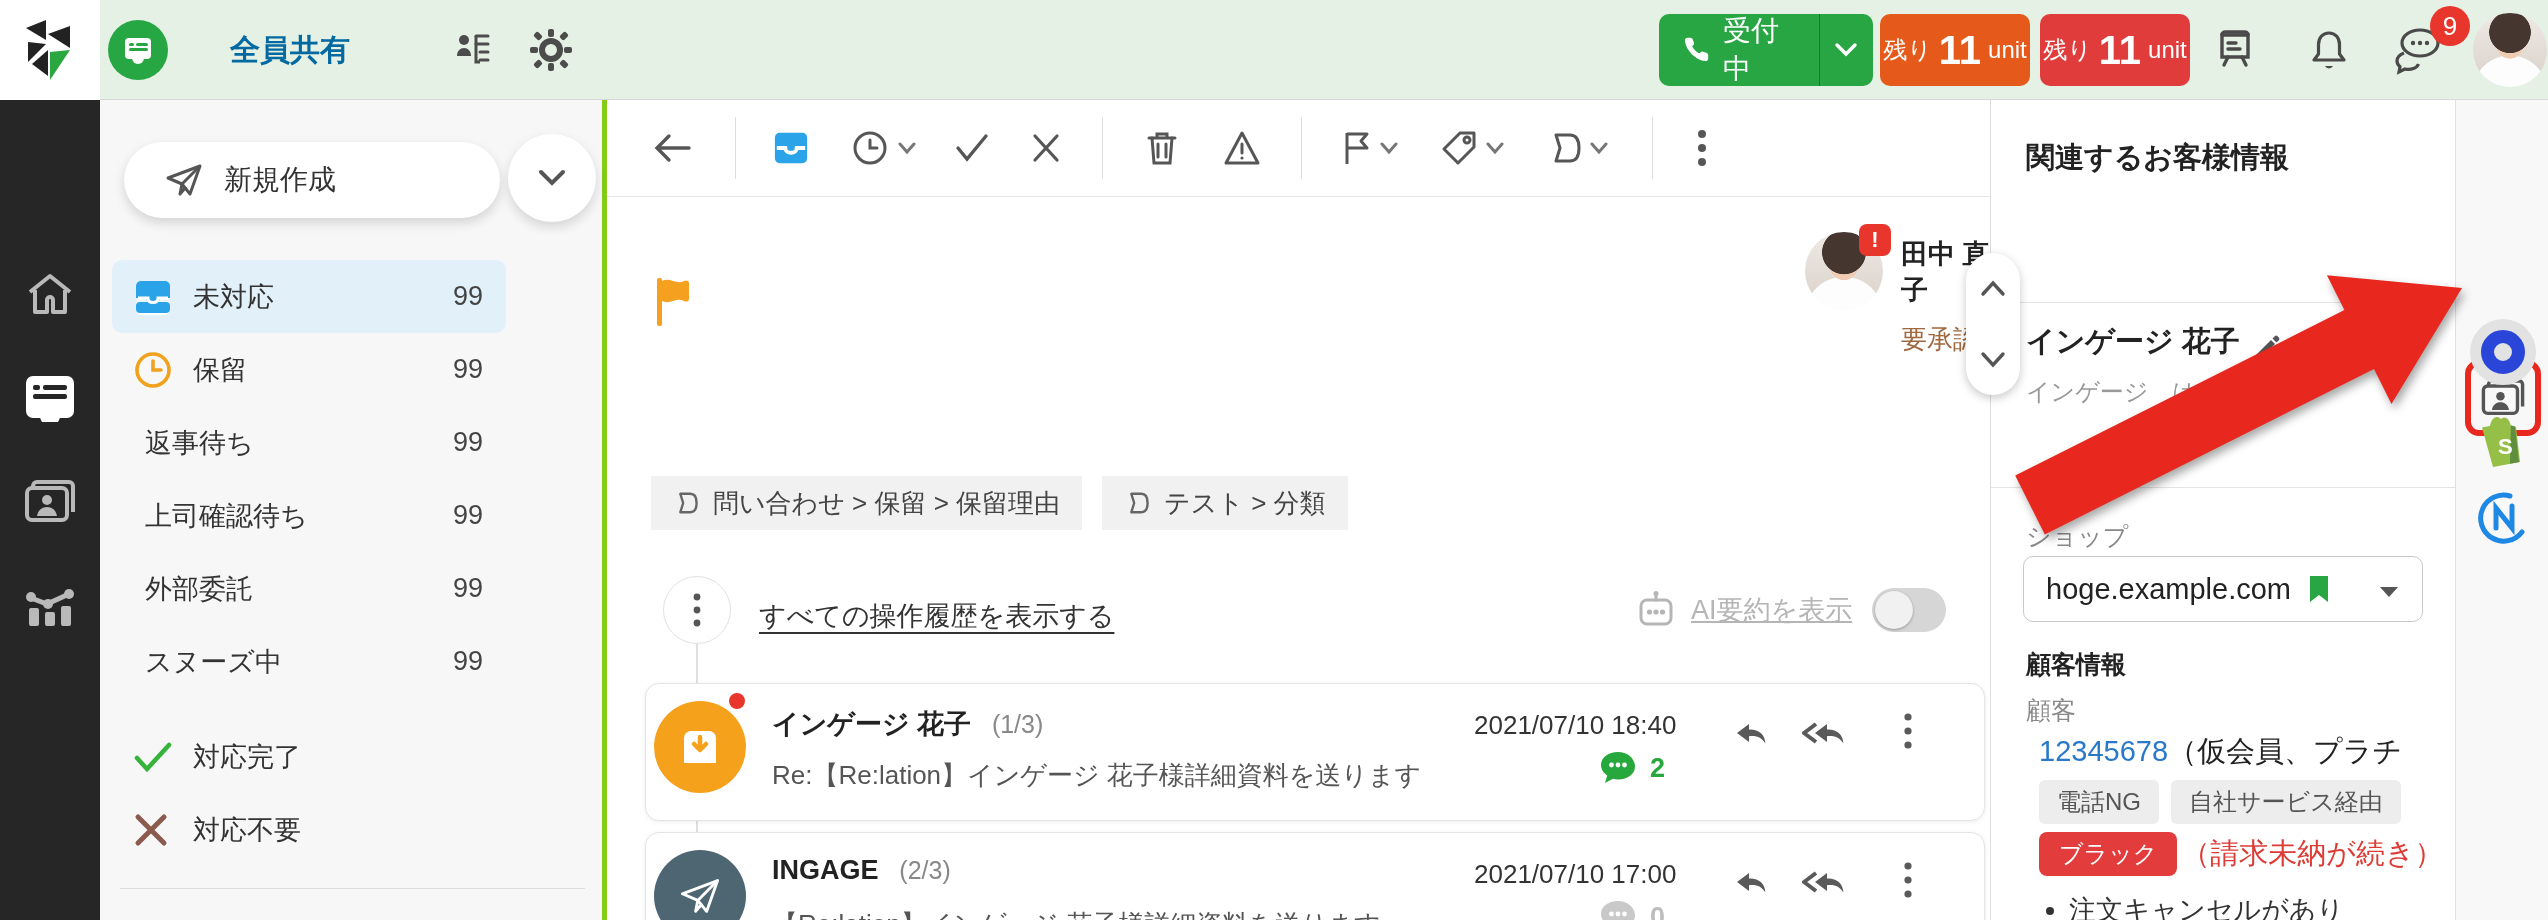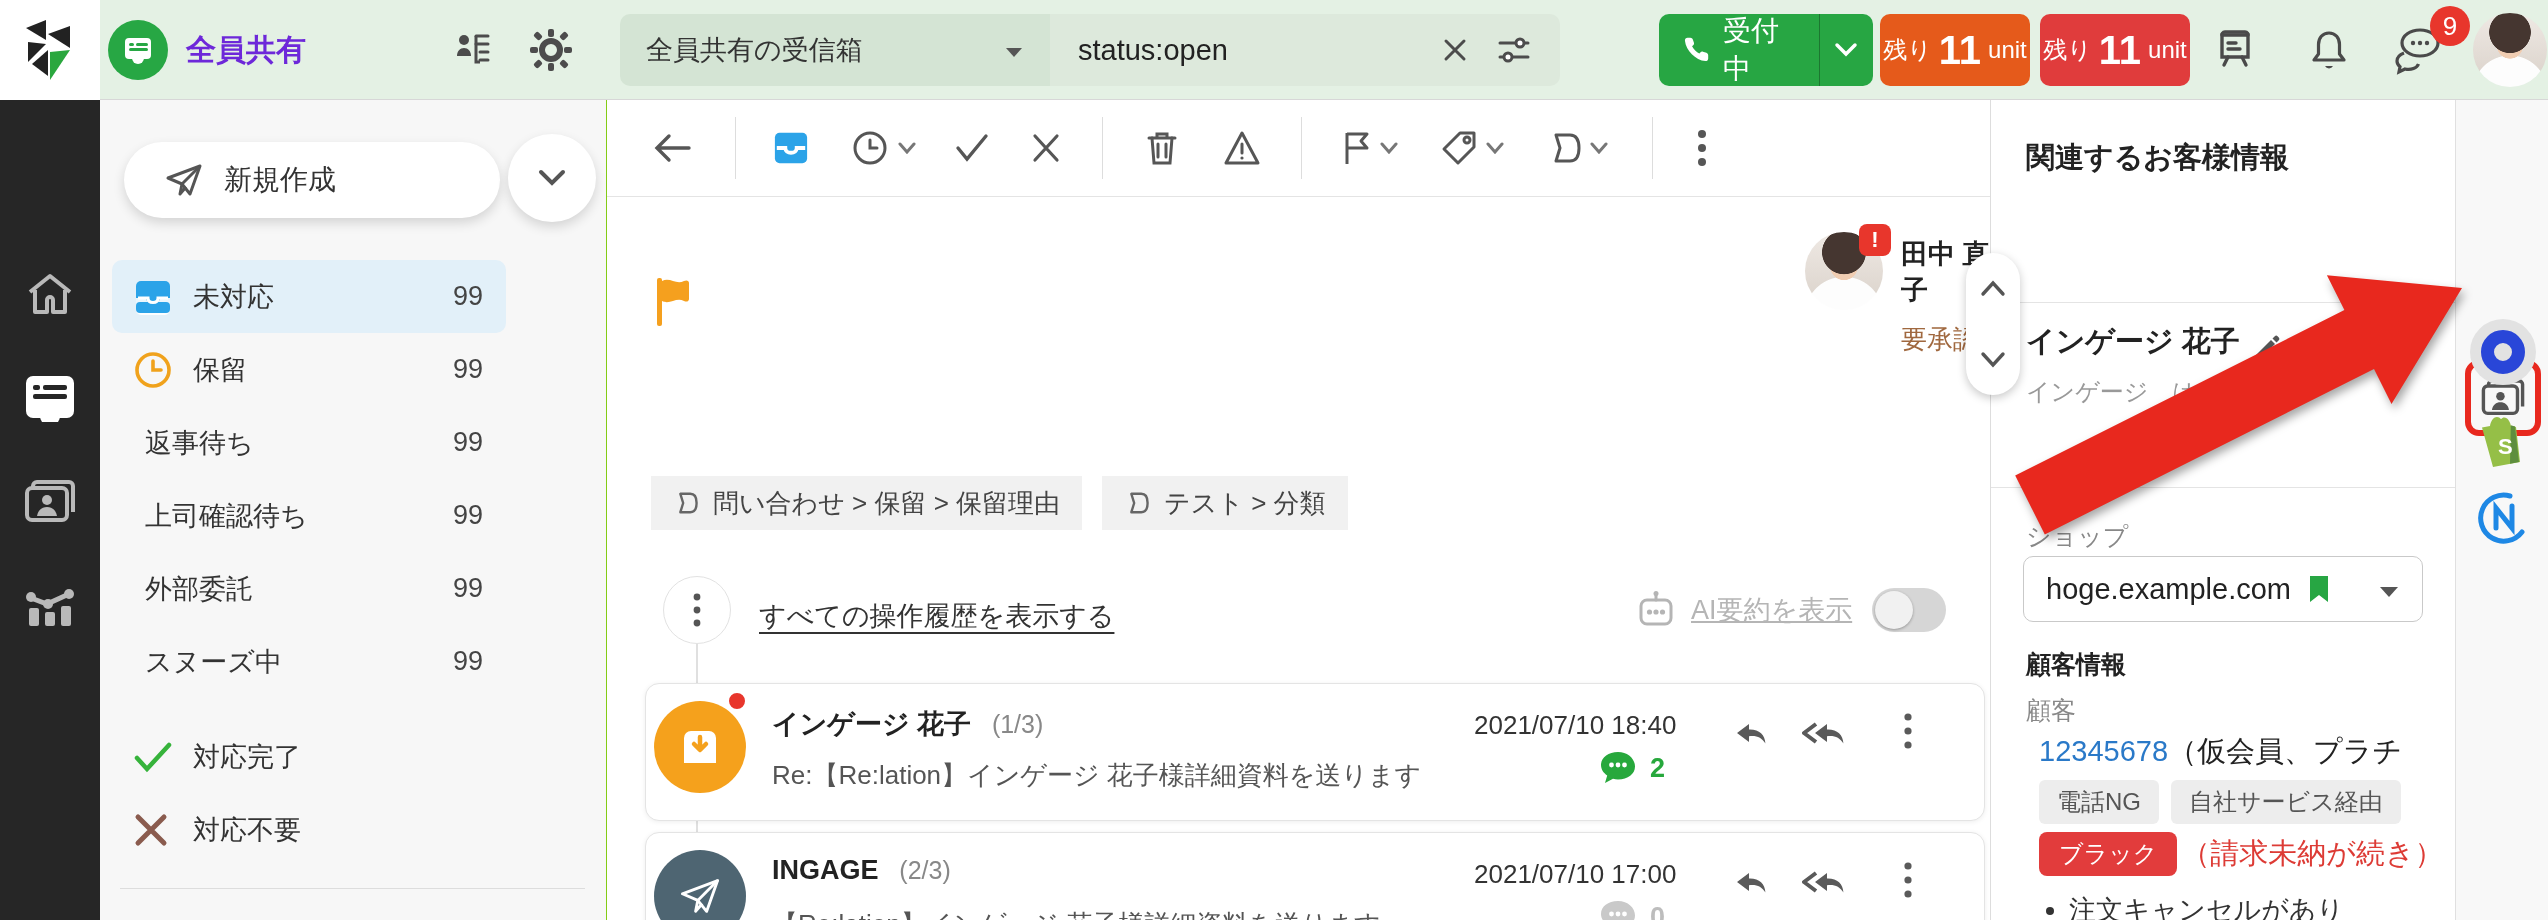--- a/index.html
+++ b/index.html
@@ -5,21 +5,21 @@
   * { margin:0; padding:0; box-sizing:border-box; }
   html,body { width:2548px; height:920px; overflow:hidden; }
   body { font-family:"Liberation Sans","DejaVu Sans",sans-serif; background:#fff; color:#222; }
   .app { position:relative; width:2548px; height:920px; overflow:hidden; background:#fff; }
 
   
   .topbar { position:absolute; left:0; top:0; width:2548px; height:100px; background:#e4f1e4; border-bottom:1px solid #d7d7d7; }
   .logo-box { position:absolute; left:0; top:0; width:100px; height:100px; background:#fff; display:flex; align-items:center; justify-content:center; }
   .ws-group { position:absolute; left:108px; top:0; height:100px; display:flex; align-items:center; gap:18px; }
   .ws-circle { width:60px; height:60px; border-radius:50%; background:#27a744; display:flex; align-items:center; justify-content:center; }
-  .ws-title { font-size:30px; font-weight:bold; color:#6d28d9; }
+  .ws-title { font-size:30px; font-weight:bold; color:#0369a1;margin-left:44px; }
   .tb-icon { position:absolute; top:0; height:100px; display:flex; align-items:center; color:#4c4c4c; cursor:pointer; }
   .tb-icon.org { left:452px; } .tb-icon.gear { left:528px; }
   .searchbar { position:absolute; left:620px; top:14px; width:940px; height:72px; border-radius:10px; overflow:hidden; display:flex; }
   .mailbox-select { position:relative; width:430px; height:72px; background:#d4e4d4; display:flex; align-items:center; padding:0 26px; font-size:27px; color:#333; cursor:pointer; }
   .mailbox-select .caret { margin-left:auto; color:#555; }
   .search-input { flex:1; background:#dde9dc; display:flex; align-items:center; padding:0 28px; font-size:29px; color:#222; }
   .search-input .sval { flex:1; }
   .si-ic { color:#4c4c4c; margin-left:26px; cursor:pointer; display:flex; }
   .btn-call { position:absolute; left:1659px; top:14px; width:214px; height:72px; background:#27a643; border-radius:10px; display:flex; align-items:center; color:#fff; cursor:pointer; }
   .btn-call .lbl { font-size:28px; margin-left:12px; }
@@ -39,21 +39,21 @@
      radial-gradient(circle at 50% 44%, #f0cdb2 0 23%, transparent 24%),
      radial-gradient(circle at 50% 108%, #fdfdfd 0 42%, transparent 43%),
      linear-gradient(180deg,#efe9e4,#d9d1c9); }
   .avatar.top { position:absolute; left:2473px; top:13px; width:74px; height:74px; }
 
   
   .rail-left { position:absolute; left:0; top:100px; width:100px; height:820px; background:#262626; }
   .rl-item { position:absolute; left:0; width:100px; display:flex; justify-content:center; color:#b9b9b9; cursor:pointer; }
 
   
-  .sidebar { position:absolute; left:100px; top:100px; width:507px; height:820px; background:#f7f7f7; border-right:1px solid #84cc16; }
+  .sidebar { position:absolute; left:100px; top:100px; width:507px; height:820px; background:#f7f7f7; border-right:5px solid #84cc16; }
   .compose-pill { position:absolute; left:24px; top:42px; width:376px; height:76px; background:#fff; border-radius:40px; box-shadow:0 5px 12px rgba(0,0,0,.14); display:flex; align-items:center; gap:20px; padding-left:40px; font-size:28px; color:#333; cursor:pointer; }
   .compose-chevron { position:absolute; left:408px; top:34px; width:88px; height:88px; background:#fff; border-radius:50%; box-shadow:0 5px 12px rgba(0,0,0,.14); display:flex; align-items:center; justify-content:center; color:#555; cursor:pointer; }
   .status-list { position:absolute; left:0; top:160px; width:418px; }
   .st-row { position:relative; height:73px; display:flex; align-items:center; font-size:27px; color:#333; cursor:pointer; }
   .st-row .ic { position:absolute; left:33px; width:40px; display:flex; }
   .st-row .lab { position:absolute; left:93px; }
   .st-row.noicon .lab { left:45px; }
   .st-row .cnt { position:absolute; right:35px; font-size:27px; color:#444; }
   .st-row.sel { background:#e2f0f9; border-radius:10px; margin:0 12px; }
   .st-row.sel .ic { left:21px; } .st-row.sel .lab { left:81px; } .st-row.sel .cnt { right:23px; }
@@ -188,43 +188,20 @@
               <rect x="36" y="20" width="8" height="6" rx="2"></rect>
               <rect x="6" y="6" width="8" height="6" rx="2" transform="rotate(45 10 9)"></rect>
               <rect x="32" y="6" width="8" height="6" rx="2" transform="rotate(-45 36 9)"></rect>
               <rect x="6" y="34" width="8" height="6" rx="2" transform="rotate(-45 10 37)"></rect>
               <rect x="32" y="34" width="8" height="6" rx="2" transform="rotate(45 36 37)"></rect>
             </g>
           </g>
         </svg>
     </span>
 
-    <div class="searchbar">
-      <div class="mailbox-select">
-        <span>全員共有の受信箱</span>
-        <span class="caret"><svg width="20" height="14" viewBox="0 0 20 14">
-              <polygon points="2,3 18,3 10,12" fill="#555"></polygon>
-            </svg></span>
-      </div>
-      <div class="search-input">
-        <span class="sval">status:open</span>
-        <span class="si-ic">
-            <svg width="30" height="30" viewBox="0 0 30 30" stroke="#4c4c4c" stroke-width="3" stroke-linecap="round">
-              <path d="M6 6 24 24M24 6 6 24"></path>
-            </svg>
-          </span>
-        <span class="si-ic">
-            <svg width="36" height="36" viewBox="0 0 36 36" stroke="#4c4c4c" stroke-width="3" stroke-linecap="round">
-              <path d="M4 11h28M4 25h28"></path>
-              <circle cx="24" cy="11" r="4" fill="#fff"></circle>
-              <circle cx="12" cy="25" r="4" fill="#fff"></circle>
-            </svg>
-          </span>
-      </div>
-    </div>
 
     <div class="btn-call">
       <span class="ph">
         <svg width="30" height="30" viewBox="0 0 32 32">
             <path d="M7 3C5.3 3 4 4.4 4.2 6 5.3 16.5 15.5 26.7 26 27.8c1.6.2 3-1.1 3-2.8v-3.4c0-1.2-.8-2.2-1.9-2.6l-3.7-1.2c-1-.3-2.1 0-2.8.8l-1 1.2c-3.2-1.8-6-4.6-7.8-7.8l1.2-1c.8-.7 1.1-1.8.8-2.8L12.6 4.9C12.2 3.8 11.2 3 10 3H7z" fill="#fff"></path>
           </svg>
       </span>
       <span class="lbl">受付中</span>
       <span class="sep"></span>
       <span class="chv">

